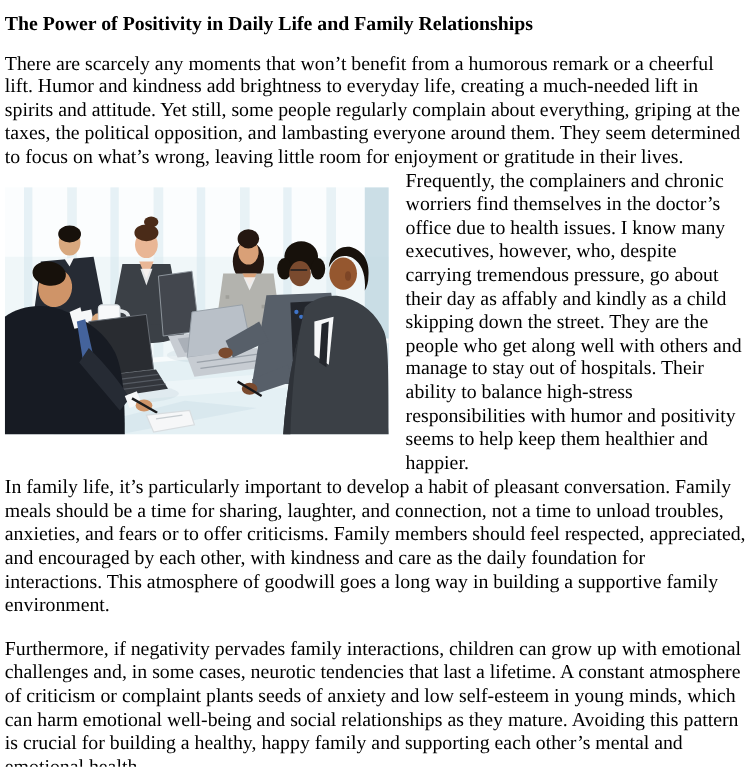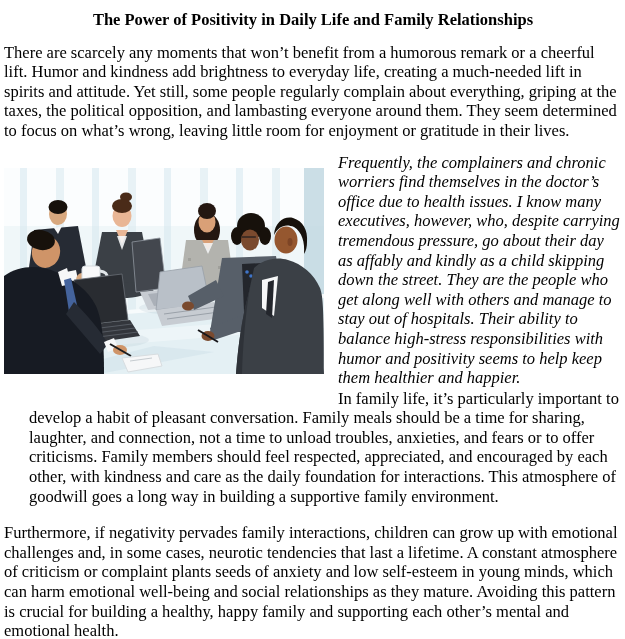--- a/index.html
+++ b/index.html
@@ -10,29 +10,28 @@
     overflow: hidden;
     background: var(--page-bg, #ffffff);
     color: var(--text-color, #000000);
     font-family: "Liberation Serif", "DejaVu Serif", serif;
     font-size: 16.5px;
     line-height: 19.6px;
   }
   .page { padding: 0 3px 0 4px; }
   .doc-title {
     font-weight: bold;
-    text-align: center;
     font-size: 16.5px;
     line-height: 19.6px;
     margin: 10px 0 0 0;
   }
   p { margin: 0; }
   .p1 { margin-top: 13px; font-family: Liberation Serif, serif; }
-  .p2 { margin-top: 12px; font-style: italic; }
-  .p3 { margin-top: 1px; margin-left: 25px; }
+  .p2 { margin-top: 0; }
+  .p3 { margin-top: 1px; }
   .p4 { margin-top: 17px; }
   .photo {
     float: left;
     width: 320px;
     height: 206px;
     margin: 15.5px 14px 20px 0;
   }
   .photo svg { display: block; width: 320px; height: 206px; }
 
   

